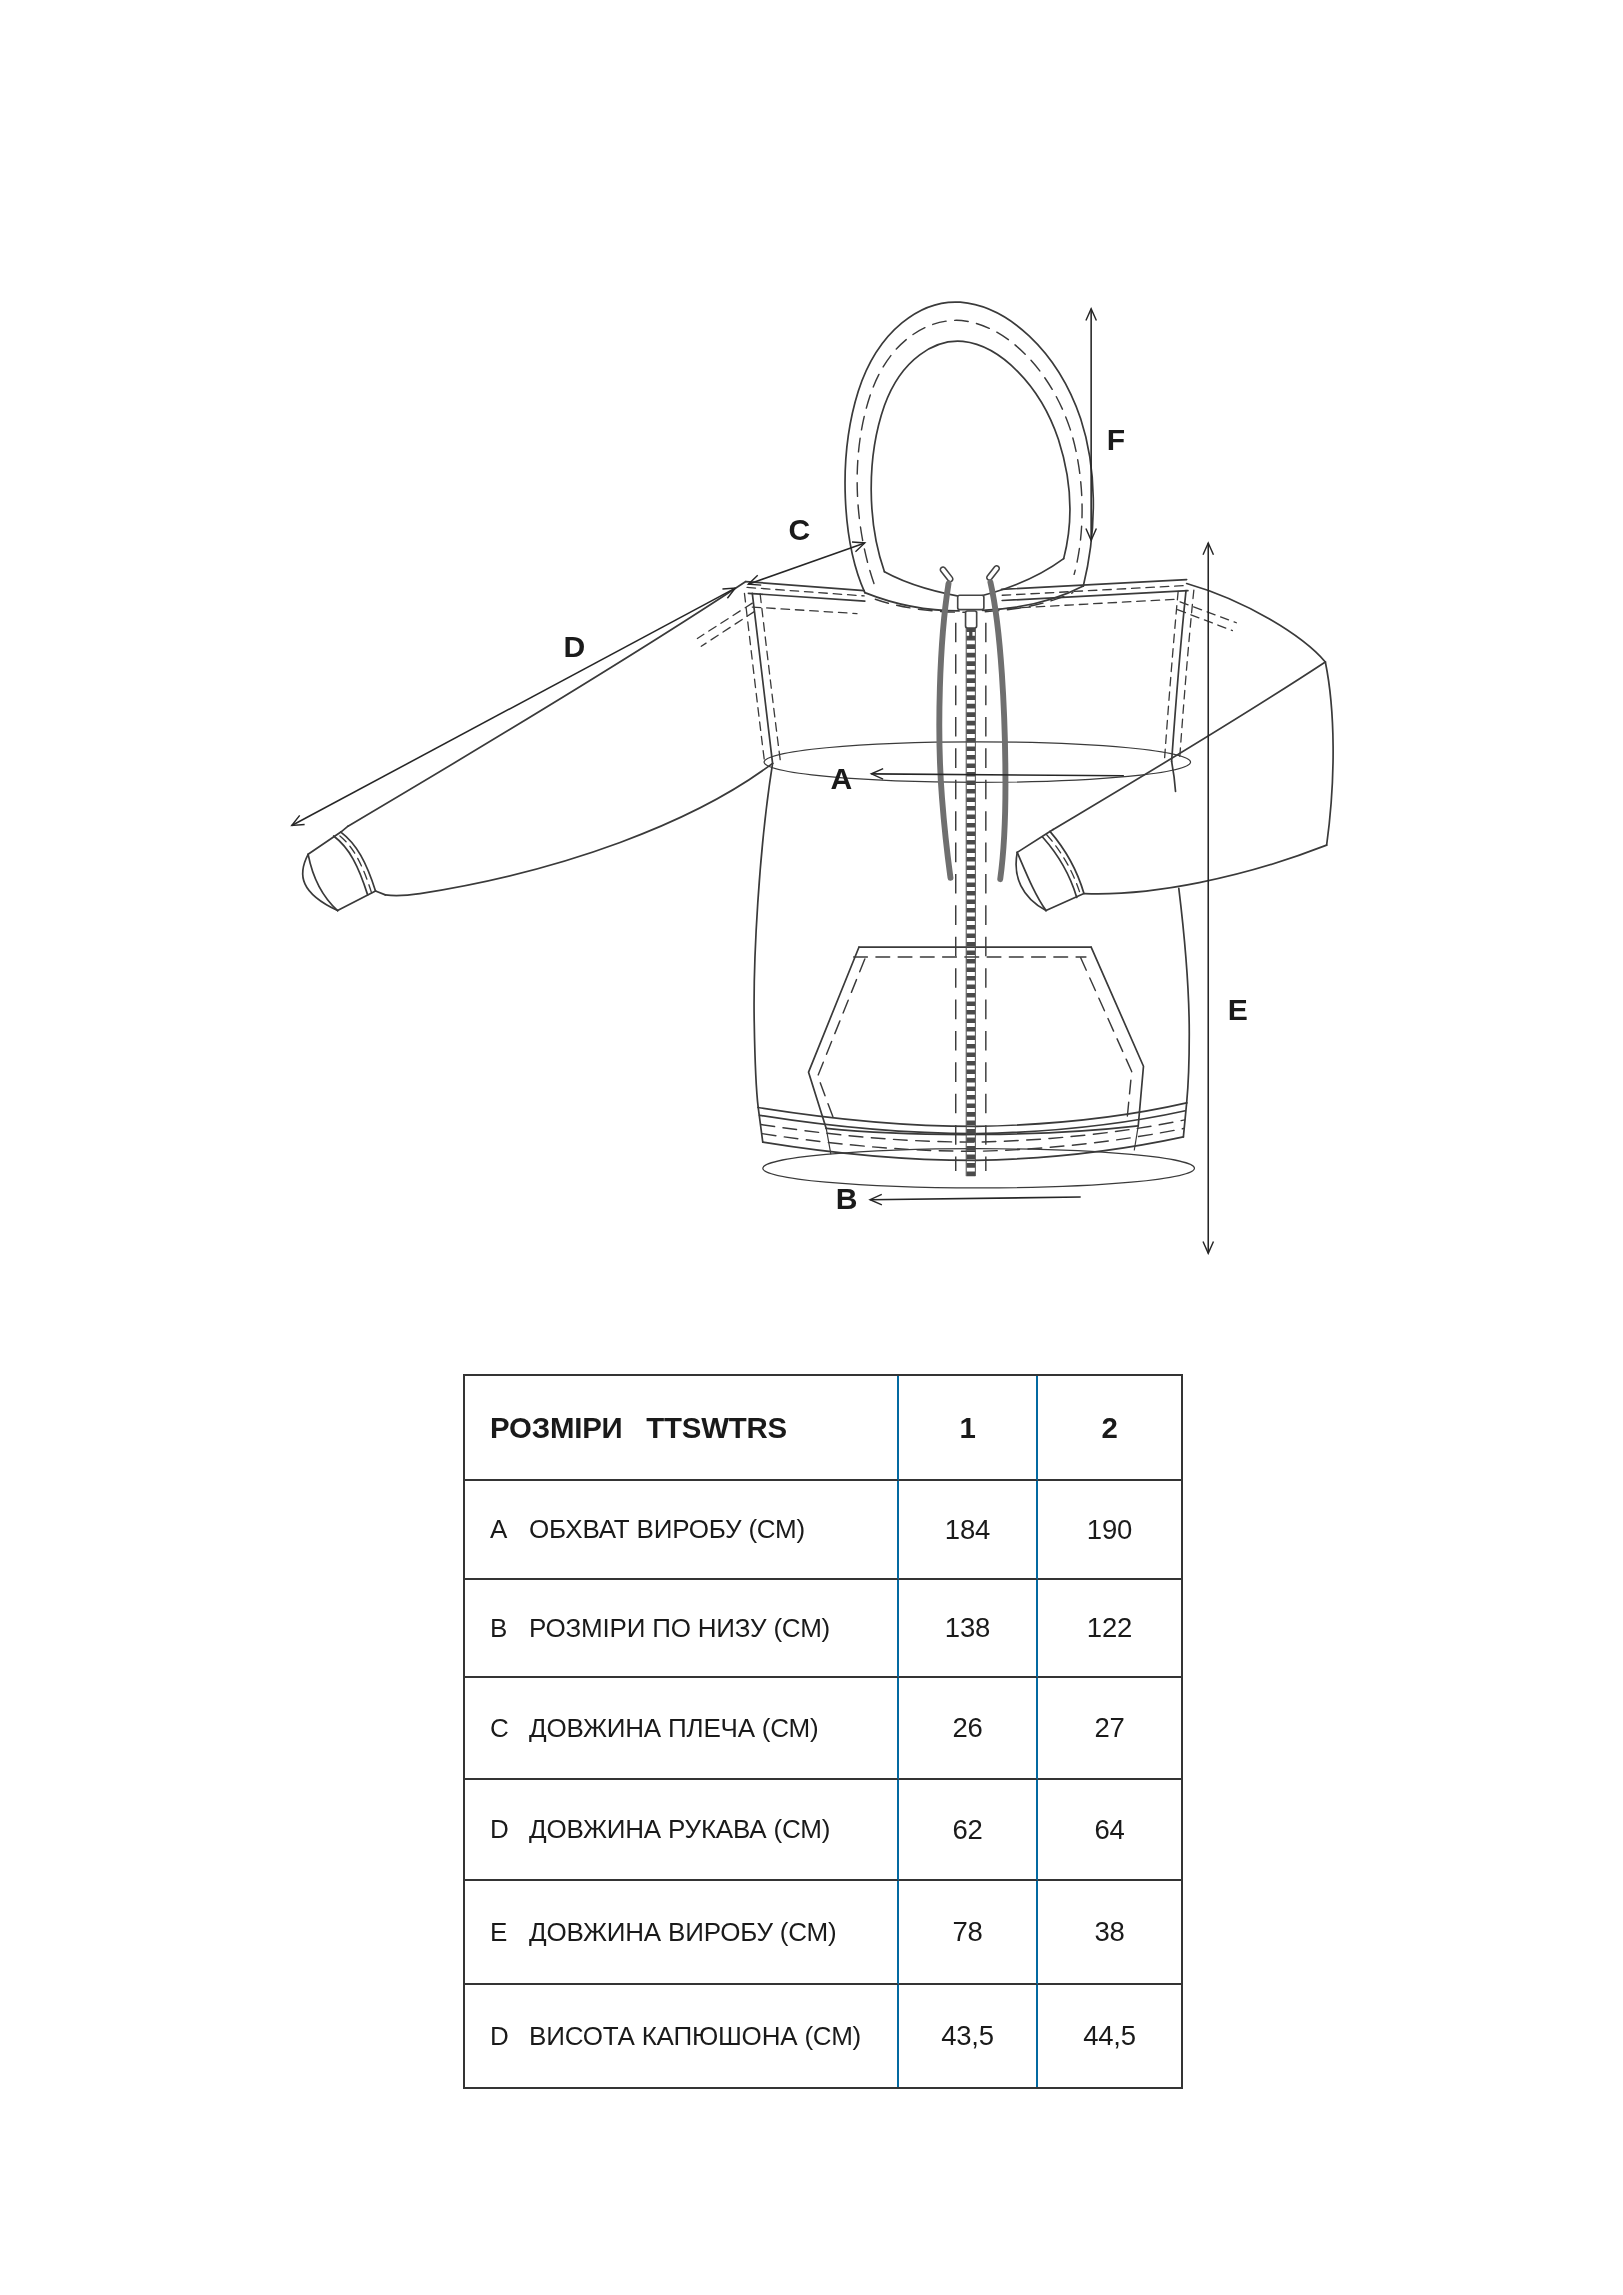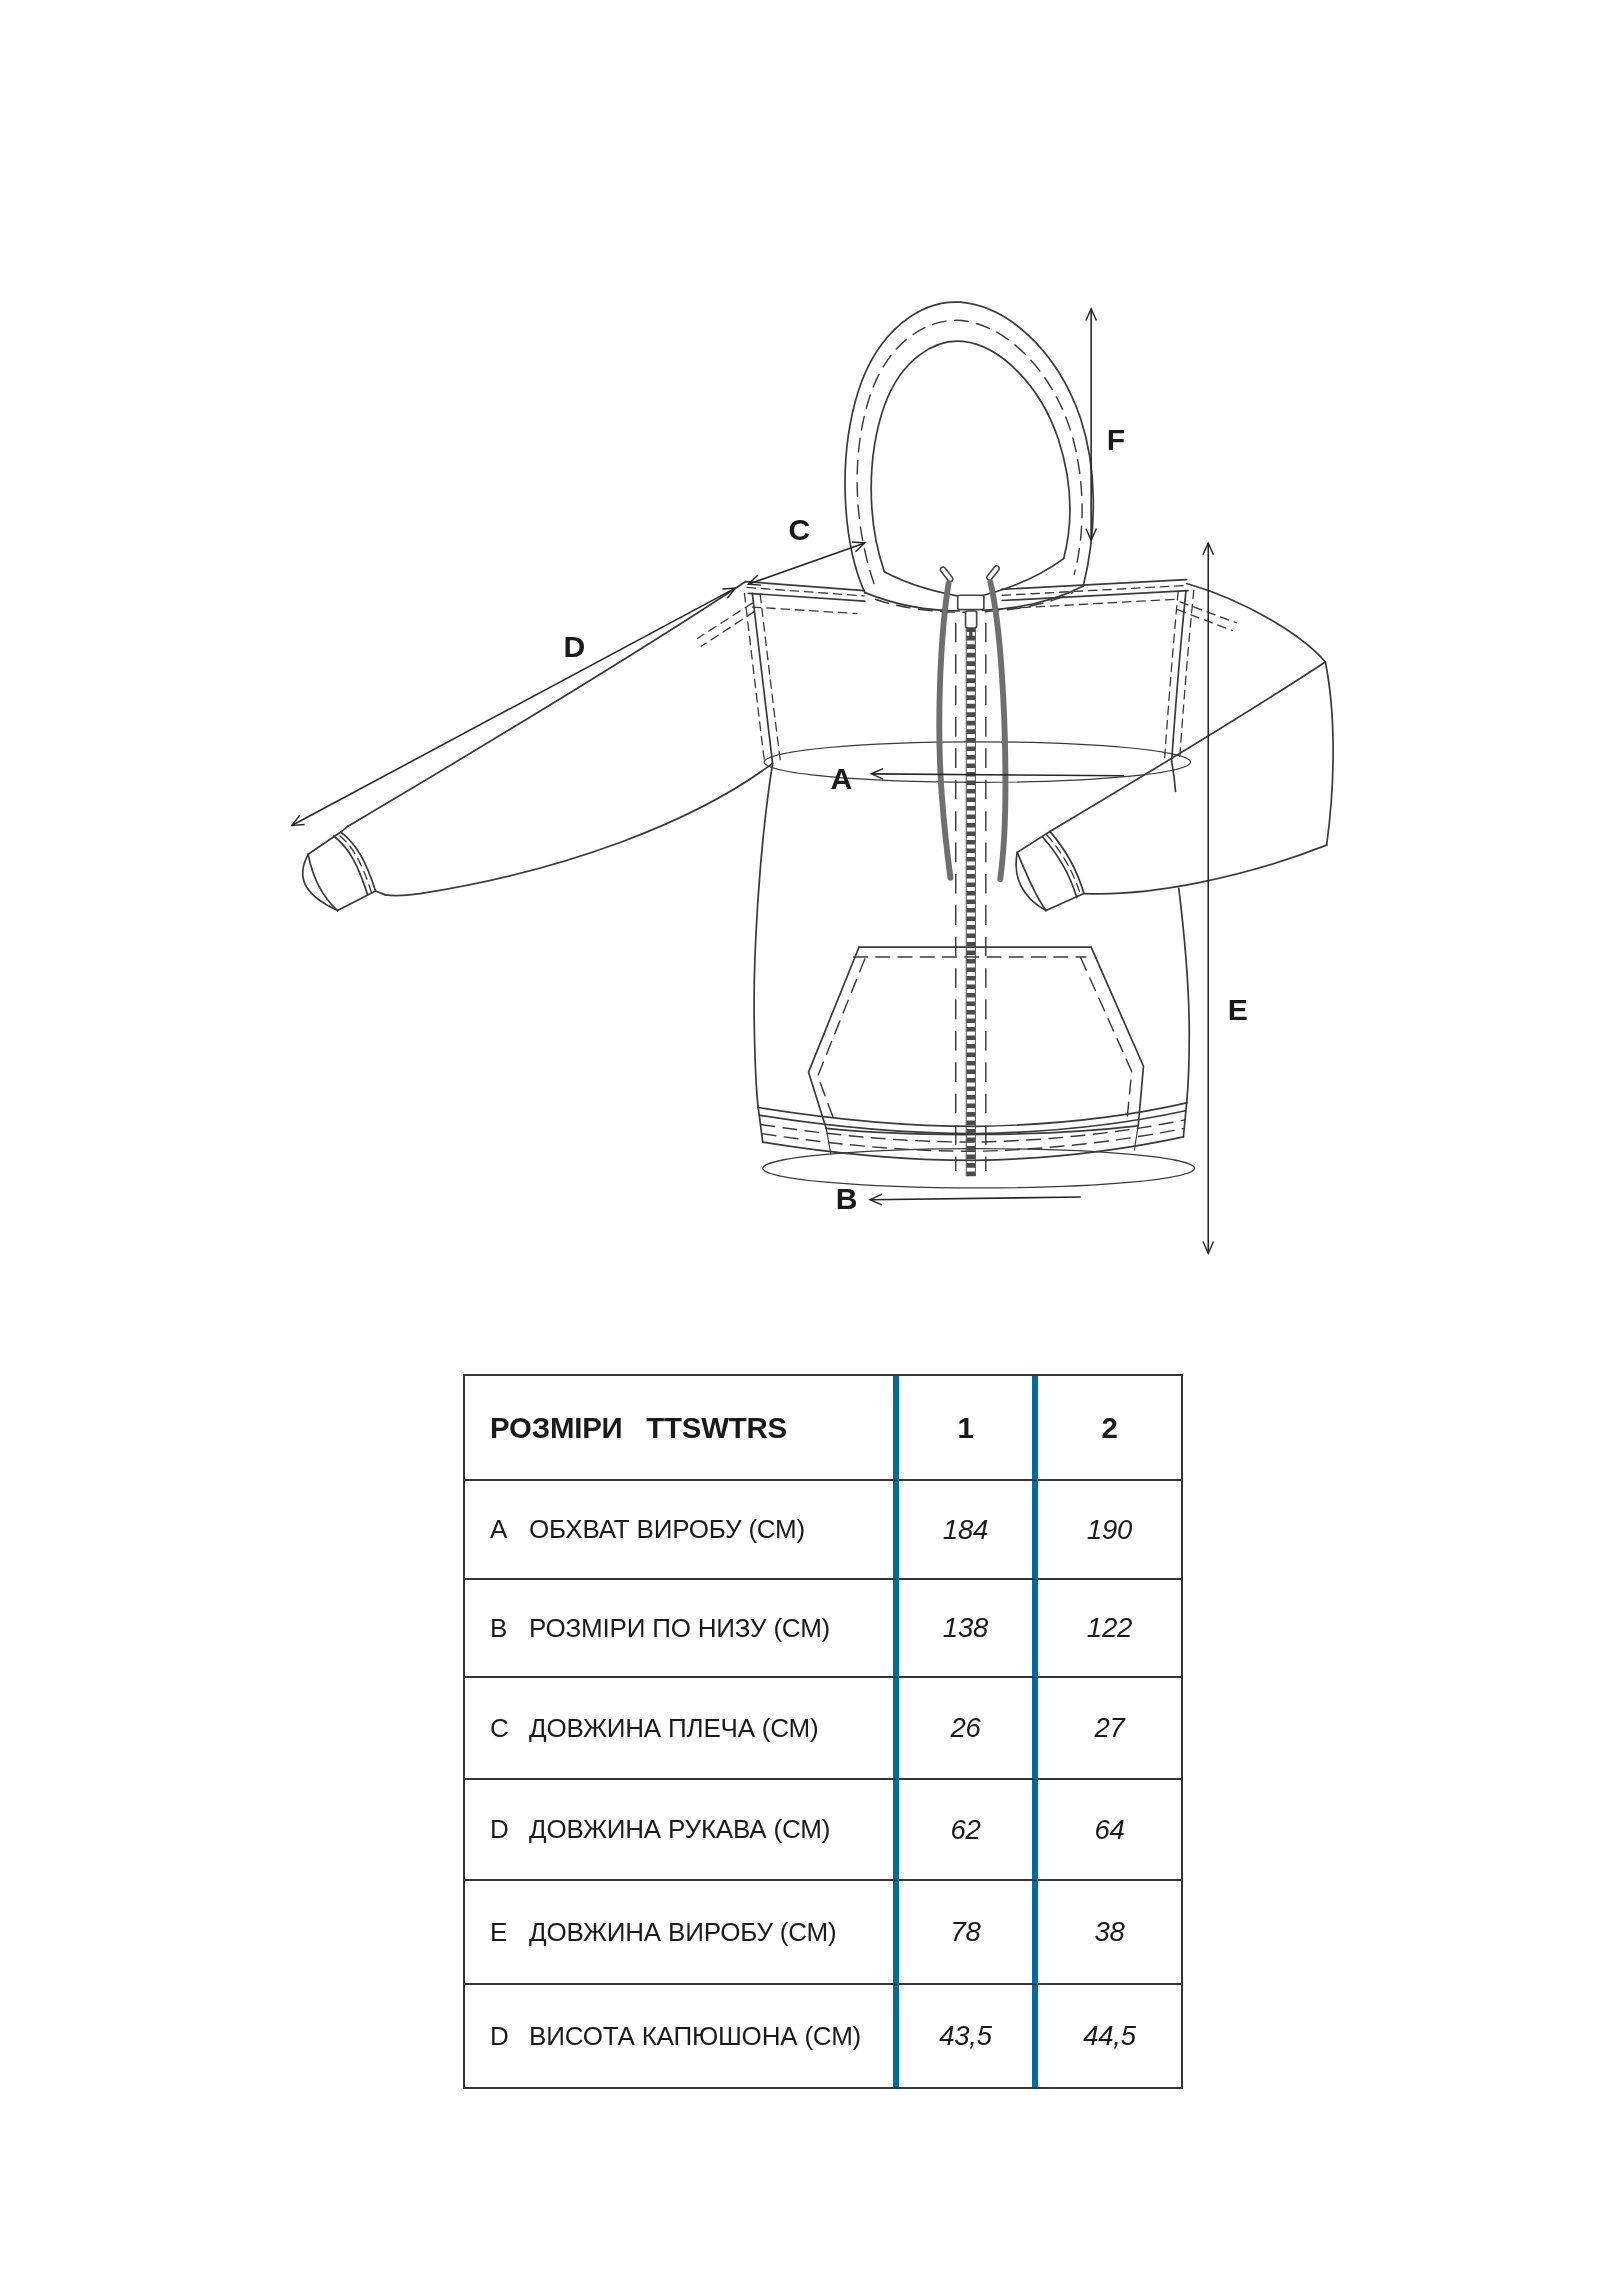--- a/index.html
+++ b/index.html
@@ -29,31 +29,31 @@
   .size-table{
     position:absolute;left:463px;top:1374px;
     display:grid;
     grid-template-columns:434px 139px 143px;
     grid-template-rows:105px 99px 98px 102px 101px 104px 102px;
     border:2px solid #343434;
     background:#ffffff;
   }
   .cell{
     box-sizing:border-box;
-    border-right:6px solid #0369a1;
+    border-right:2px solid #0369a1;
     border-bottom:2px solid #343434;
     display:flex;align-items:center;
     font-size:26px;
     letter-spacing:-0.2px;
   }
   .cell.col-last{border-right:none;}
   .cell.row-last{border-bottom:none;}
   .label-cell{padding-left:25px;white-space:pre;}
   .letter{display:inline-block;min-width:39px;}
-  .value-cell{justify-content:center;font-size:27.5px;font-style:italic;}
+  .value-cell{justify-content:center;font-size:27.5px;}
   .header-title{padding-left:25px;font-weight:700;font-size:29.4px;white-space:pre;}
   .header-num{justify-content:center;font-weight:700;font-size:29.4px;}
 </style>
 </head>
 <body>
 
 <div class="page">
 
   <svg class="drawing" width="1623" height="1341" viewBox="0 0 2481 2050" xmlns="http://www.w3.org/2000/svg">
     <defs>

